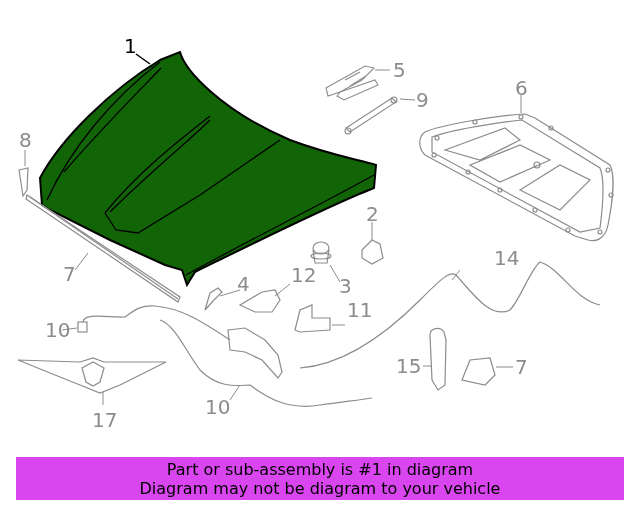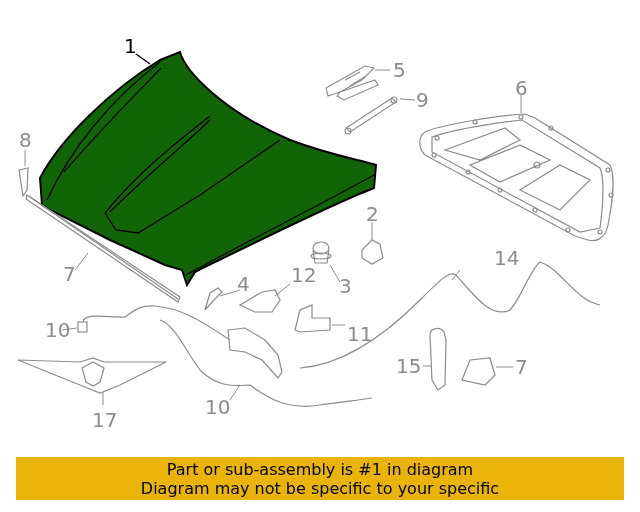--- a/index.html
+++ b/index.html
@@ -1,20 +1,20 @@
 <!DOCTYPE html>
 <html><head>
 <meta charset="utf-8">
 <style>
   html, body { margin:0; padding:0; background:#ffffff; }
   body { width:640px; height:512px; position:relative; overflow:hidden; font-family:"DejaVu Sans", sans-serif; }
   #diagram { position:absolute; left:0; top:0; width:640px; height:512px; }
   .callout { position:absolute; font-family:"DejaVu Sans", sans-serif; font-size:20px; color:#8c8c8c; line-height:1; }
   .callout.active { color:#000000; }
-  #banner { position:absolute; left:16px; top:457px; width:608px; height:43px; background:#eab308; color:#000; text-align:center; font-size:16px; line-height:19px; padding-top:3px; box-sizing:border-box; }
+  #banner { position:absolute; left:16px; top:457px; width:608px; height:43px; background:#d946ef; color:#000; text-align:center; font-size:16px; line-height:19px; padding-top:3px; box-sizing:border-box; }
   #banner div { white-space:nowrap; }
 </style>
 </head>
 <body>
 
 <svg id="diagram" viewBox="0 0 640 512" xmlns="http://www.w3.org/2000/svg">
 
   <g>
     <path d="M40 178 C60 140 110 90 160 60 L180 52 C185 70 220 110 290 140 C330 155 360 160 376 165 L374 188 C330 205 260 240 195 272 L187 285 L182 270 L165 265 L110 240 L50 210 L42 205 Z" fill="#126506" stroke="#000" stroke-width="2"></path>
     <path d="M47 200 C70 150 110 100 160 62" fill="none" stroke="#000" stroke-width="1.3"></path>
@@ -121,24 +121,24 @@
 <span class="callout active" style="left:124px;top:36px;">1</span>
 <span class="callout" style="left:366px;top:204px;">2</span>
 <span class="callout" style="left:339px;top:276px;">3</span>
 <span class="callout" style="left:237px;top:274px;">4</span>
 <span class="callout" style="left:393px;top:60px;">5</span>
 <span class="callout" style="left:515px;top:78px;">6</span>
 <span class="callout" style="left:63px;top:264px;">7</span>
 <span class="callout" style="left:19px;top:130px;">8</span>
 <span class="callout" style="left:416px;top:90px;">9</span>
 <span class="callout" style="left:37px;top:320px;margin-left:8px;">10</span>
-<span class="callout" style="left:347px;top:324px;">11</span>
+<span class="callout" style="left:347px;top:300px;">11</span>
 <span class="callout" style="left:291px;top:265px;">12</span>
 <span class="callout" style="left:205px;top:397px;">10</span>
 <span class="callout" style="left:494px;top:248px;">14</span>
 <span class="callout" style="left:396px;top:356px;">15</span>
 <span class="callout" style="left:515px;top:357px;">7</span>
 <span class="callout" style="left:92px;top:410px;">17</span>
 
 <div id="banner">
   <div>Part or sub-assembly is #1 in diagram</div>
-  <div>Diagram may not be specific to your specific</div>
+  <div>Diagram may not be diagram to your vehicle</div>
 </div>
 
 </body></html>

